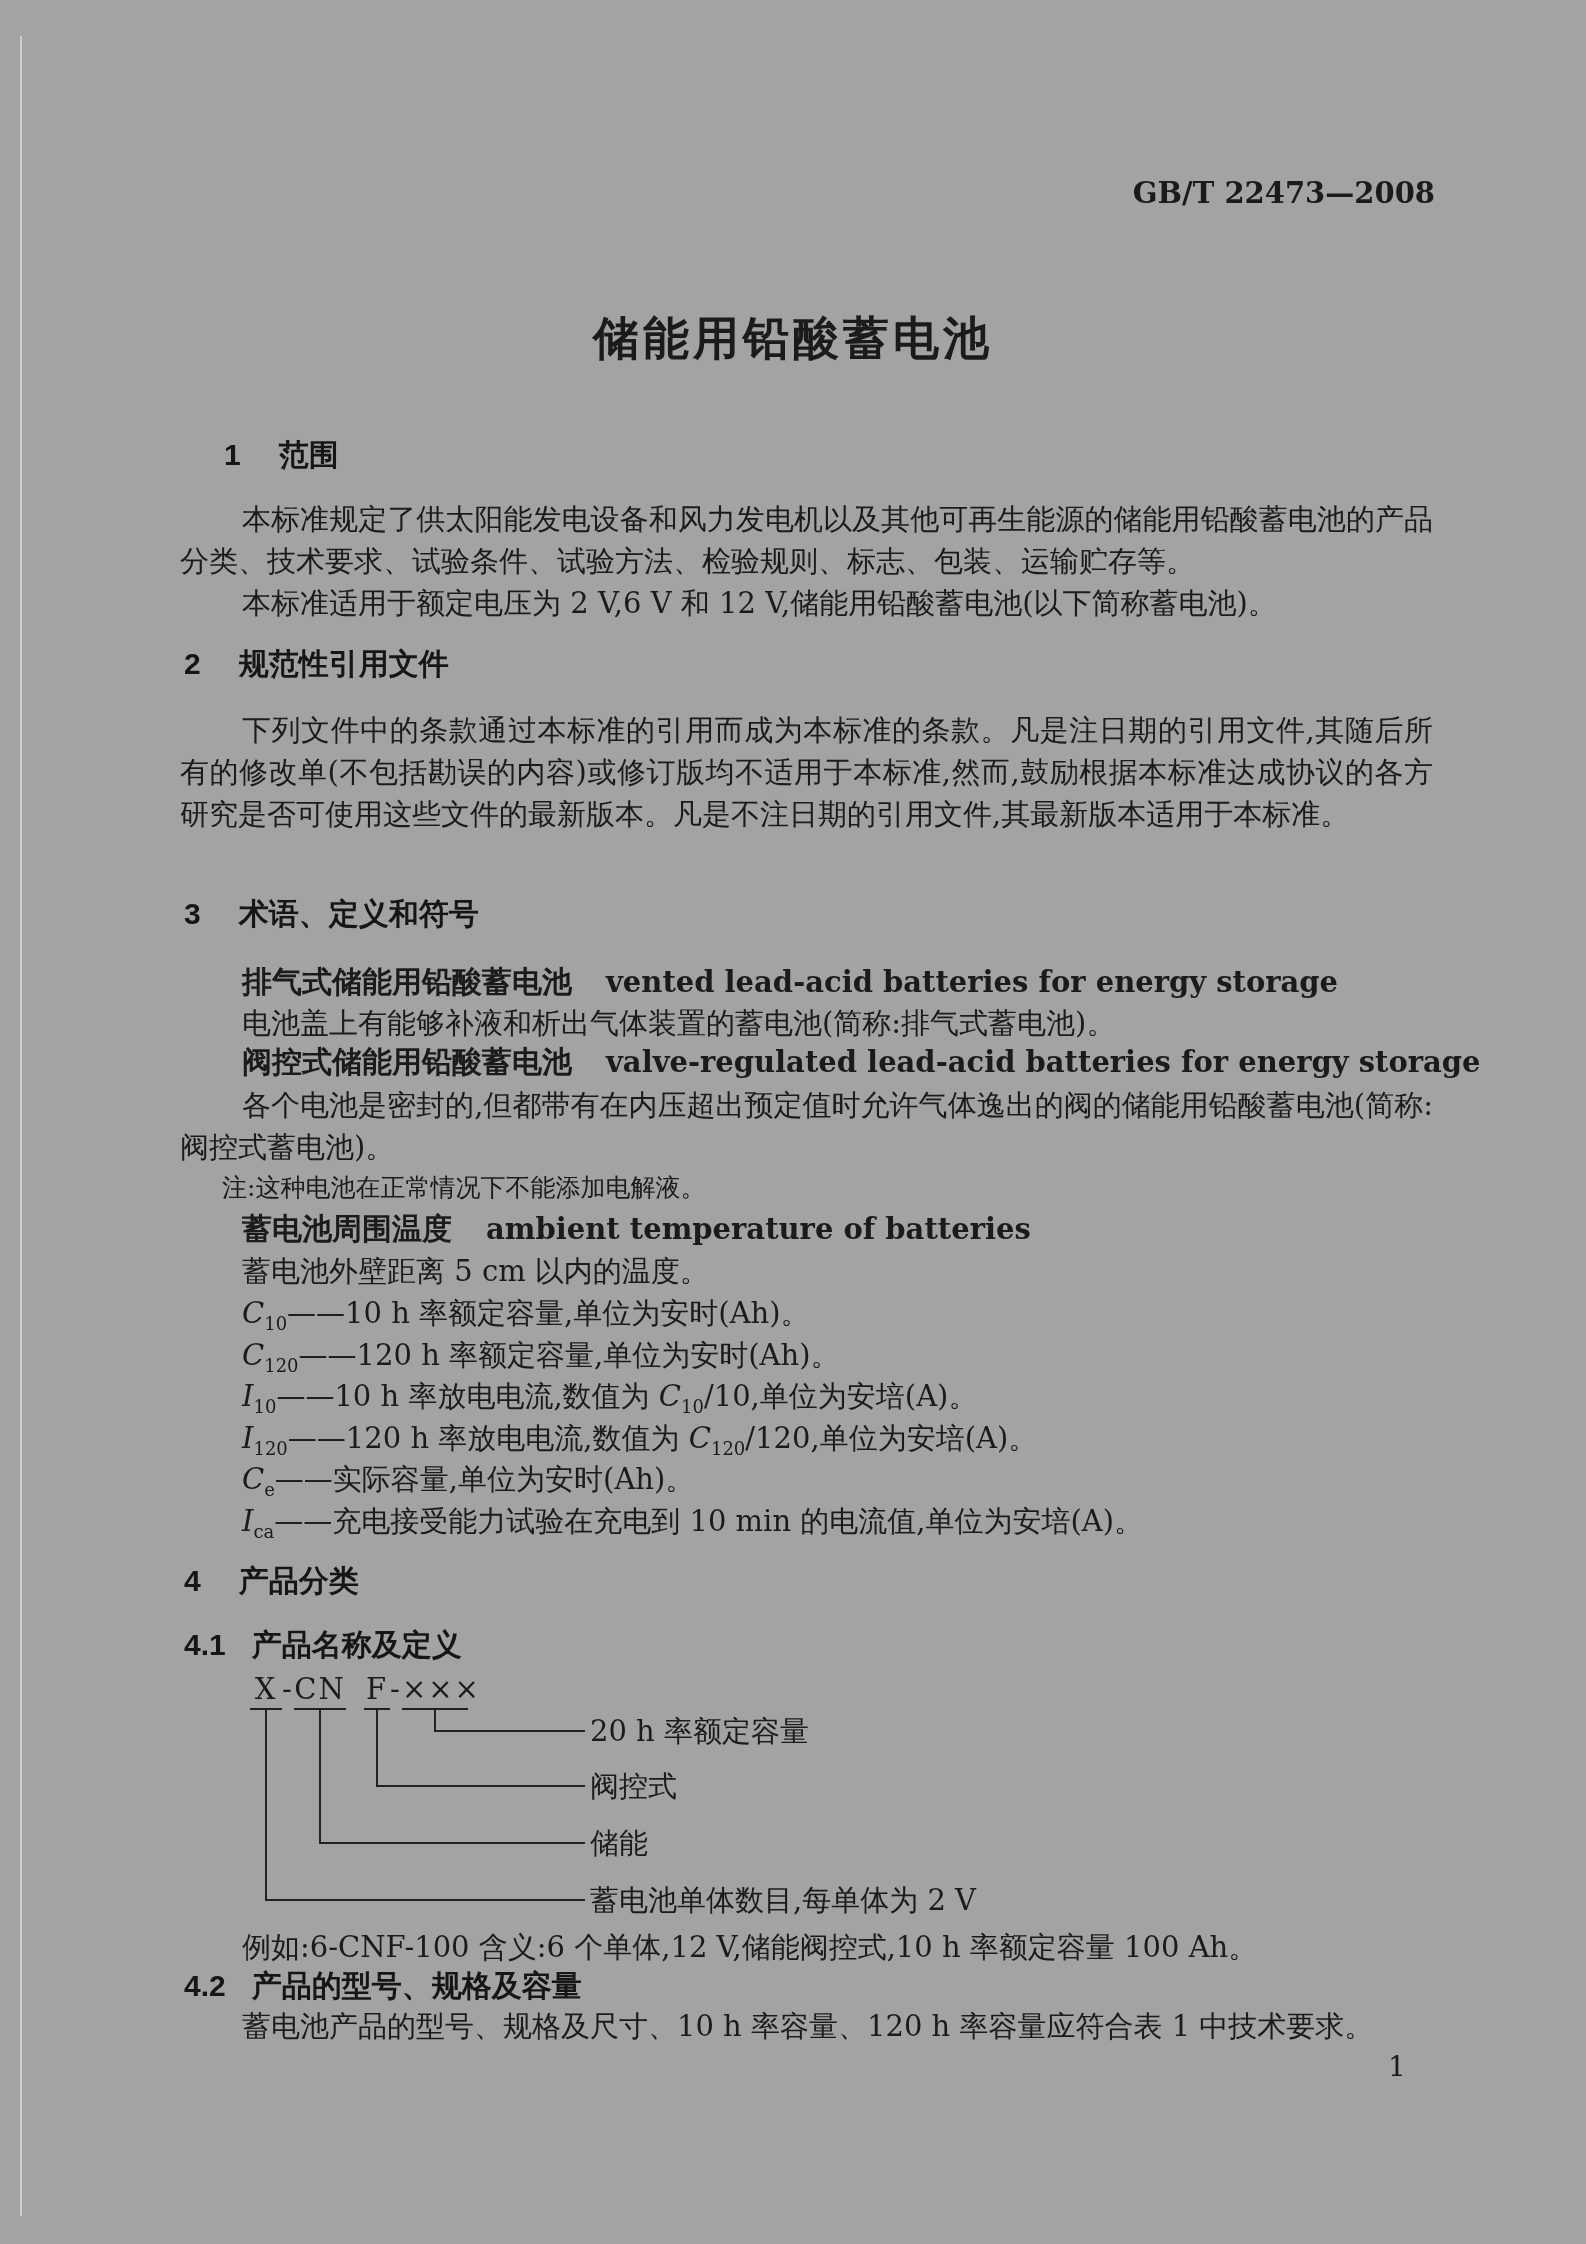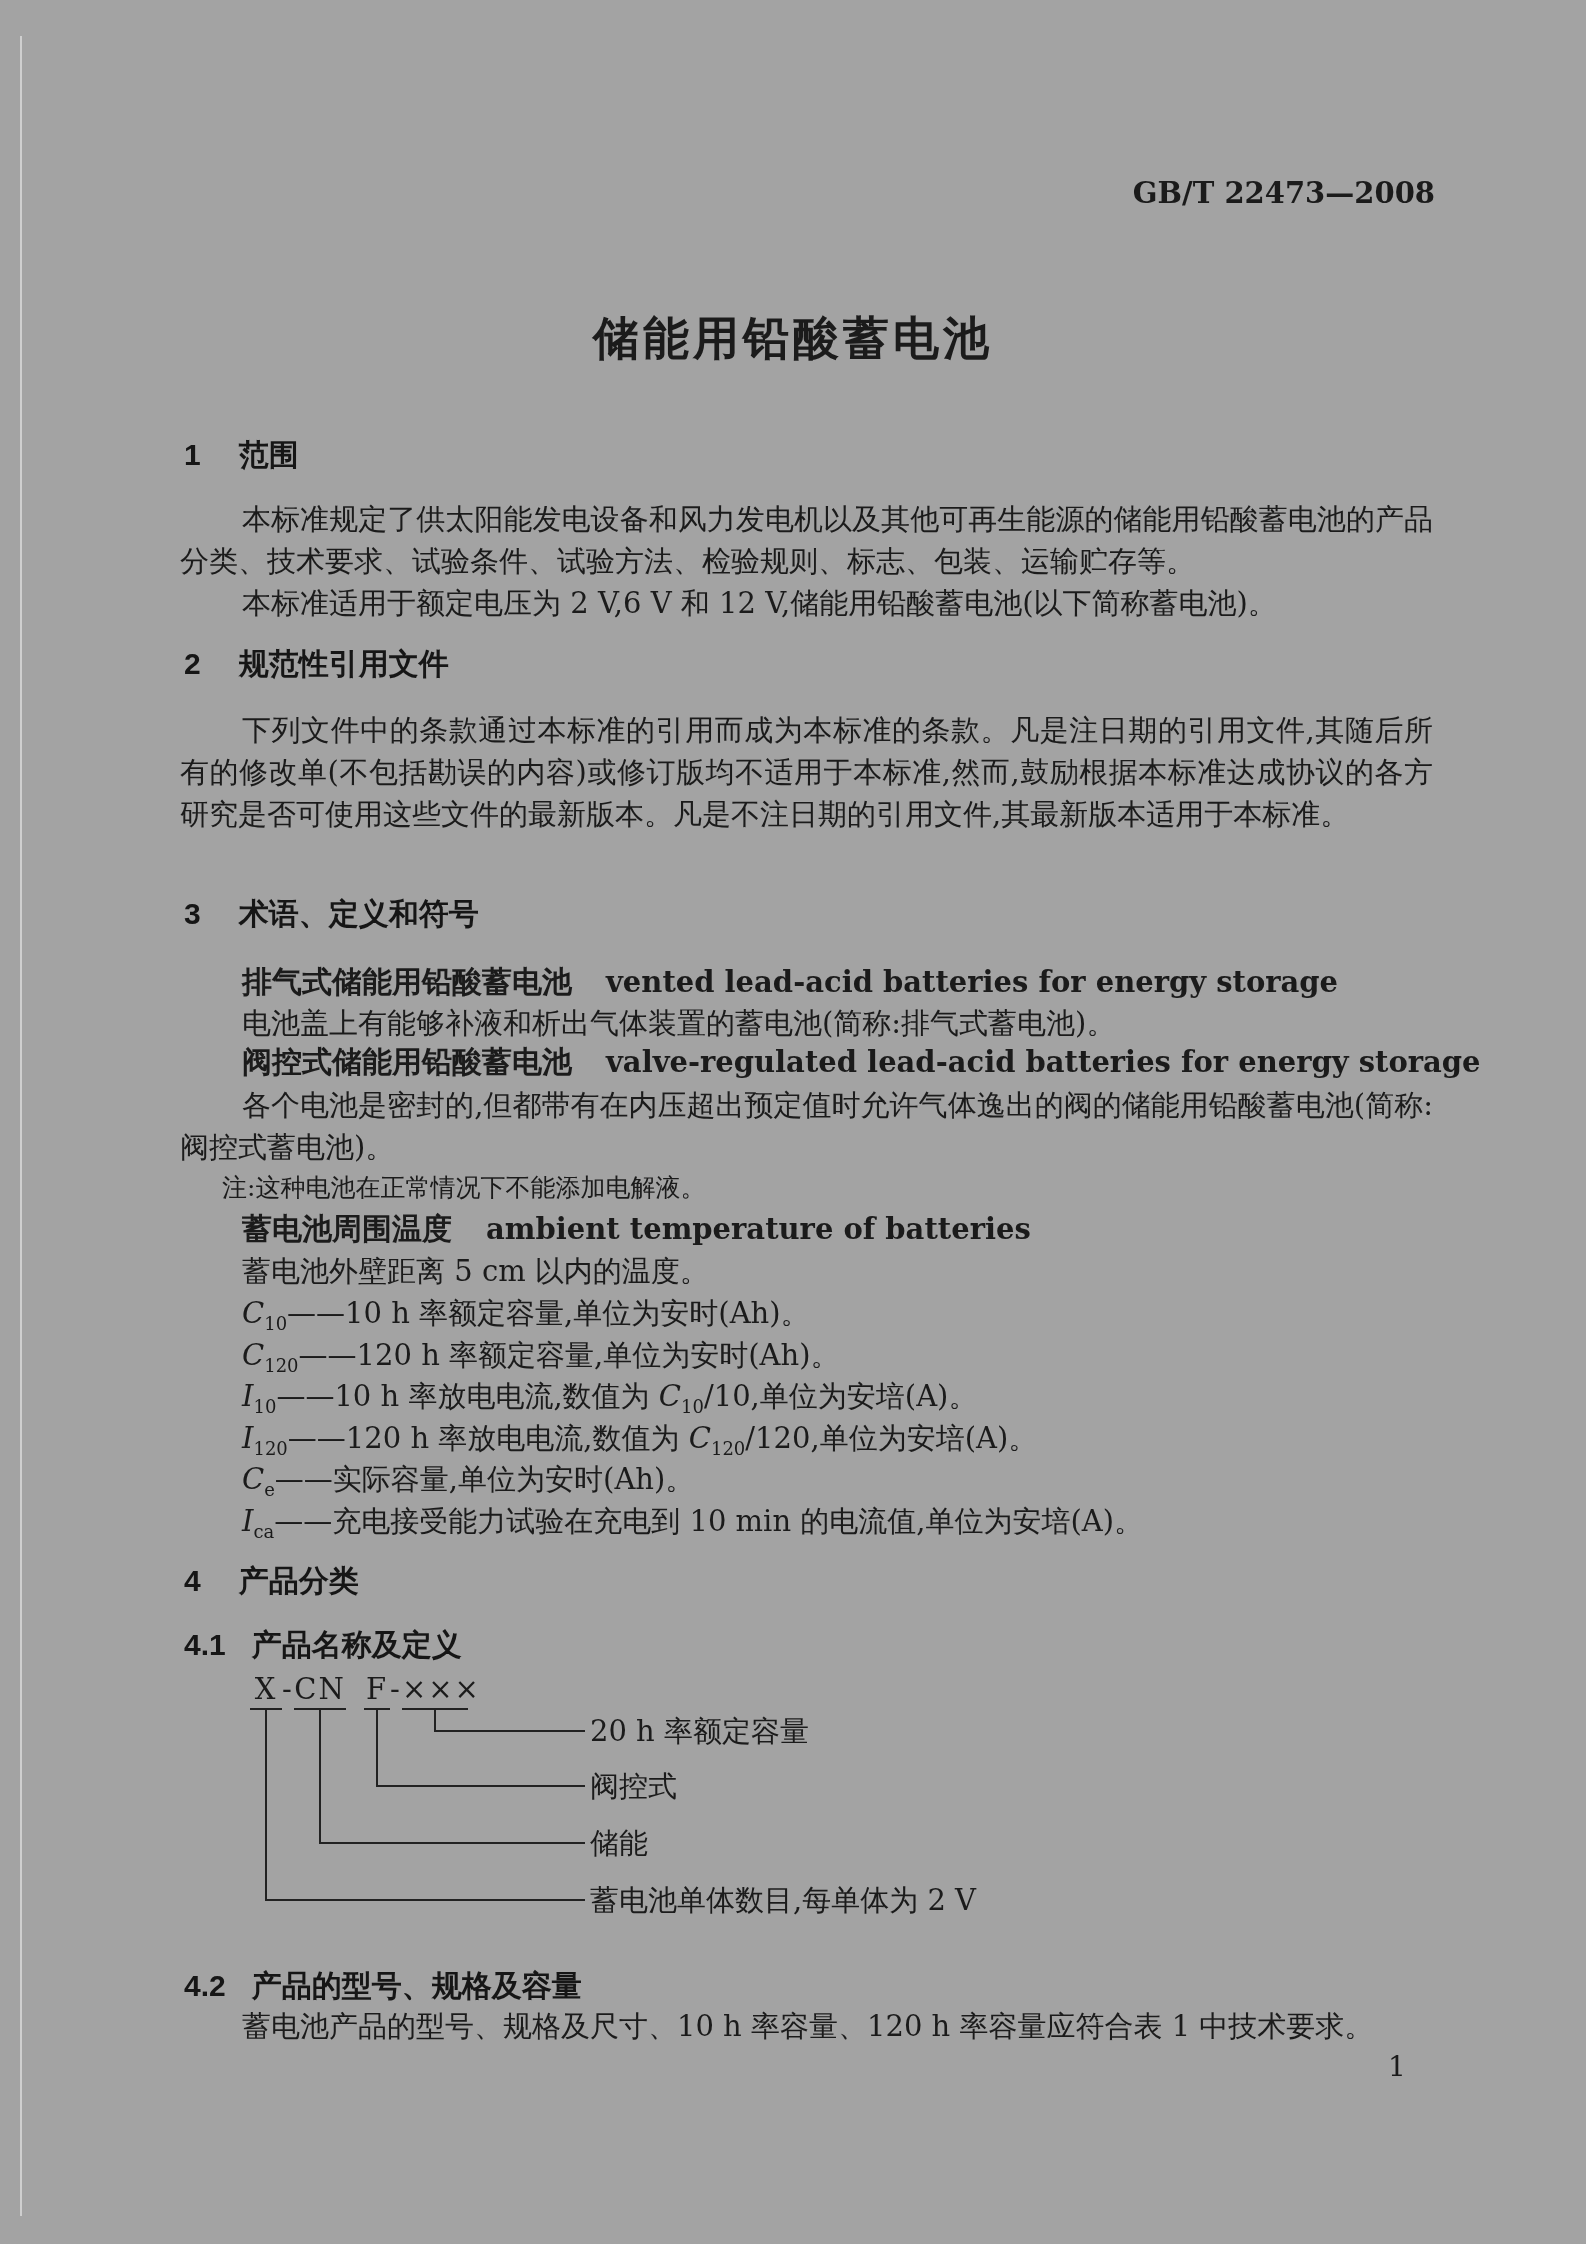--- a/index.html
+++ b/index.html
@@ -102,21 +102,21 @@
 <body>
 
 <div id="page">
 
   <div class="abs scan-line"></div>
 
   <div class="abs doc-header" style="top:176px; right:151px;">GB/T 22473—2008</div>
 
   <div class="abs doc-title" style="top:308px; left:0;">储能用铅酸蓄电池</div>
 
-  <div class="abs heading" style="top:437px;">
+  <div class="abs heading" style="top:437px;margin-left:40px;">
     <span class="h-num">1</span><span>范围</span>
   </div>
   <div class="abs body-text indent" style="top:498px;">本标准规定了供太阳能发电设备和风力发电机以及其他可再生能源的储能用铅酸蓄电池的产品分类、技术要求、试验条件、试验方法、检验规则、标志、包装、运输贮存等。</div>
   <div class="abs body-text indent single" style="top:582px;">本标准适用于额定电压为 2 V,6 V 和 12 V,储能用铅酸蓄电池(以下简称蓄电池)。</div>
 
   <div class="abs heading" style="top:646px;">
     <span class="h-num">2</span><span>规范性引用文件</span>
   </div>
   <div class="abs body-text indent" style="top:709px;">下列文件中的条款通过本标准的引用而成为本标准的条款。凡是注日期的引用文件,其随后所有的修改单(不包括勘误的内容)或修订版均不适用于本标准,然而,鼓励根据本标准达成协议的各方研究是否可使用这些文件的最新版本。凡是不注日期的引用文件,其最新版本适用于本标准。</div>
 
@@ -179,20 +179,21 @@
     <span class="fseg fu" style="left:184px;width:26px;">F</span>
     <span class="fseg" style="left:210px;width:12px;">-</span>
     <span class="fseg fu" style="left:222px;width:66px;">×××</span>
 
     <span class="diag-label" style="top:67px;">20 h 率额定容量</span>
     <span class="diag-label" style="top:122px;">阀控式</span>
     <span class="diag-label" style="top:179px;">储能</span>
     <span class="diag-label" style="top:236px;">蓄电池单体数目,每单体为 2 V</span>
   </div>
 
+  <div class="abs body-text indent single" style="top:1926px;">例如:6-CNF-100 含义:6 个单体,12 V,储能阀控式,10 h 率额定容量 100 Ah。</div>
 
   <div class="abs heading" style="top:1968px;">
     <span class="h-num-sub">4.2</span><span>产品的型号、规格及容量</span>
   </div>
   <div class="abs body-text indent single" style="top:2005px;">蓄电池产品的型号、规格及尺寸、10 h 率容量、120 h 率容量应符合表 1 中技术要求。</div>
 
   <div class="abs page-num" style="top:2050px; left:1388px;">1</div>
 
 </div>
 

